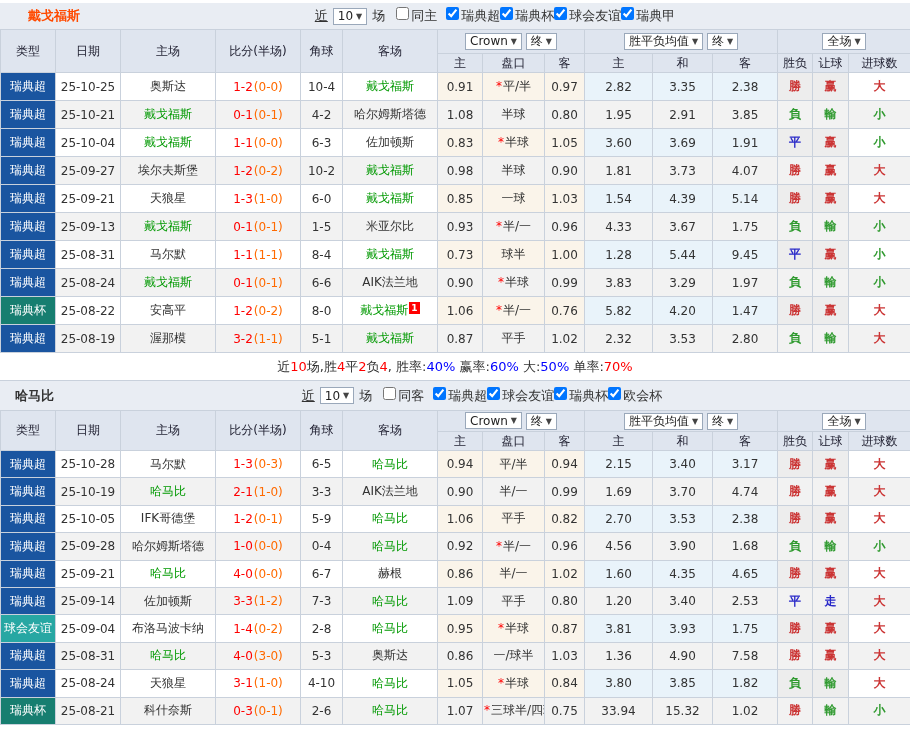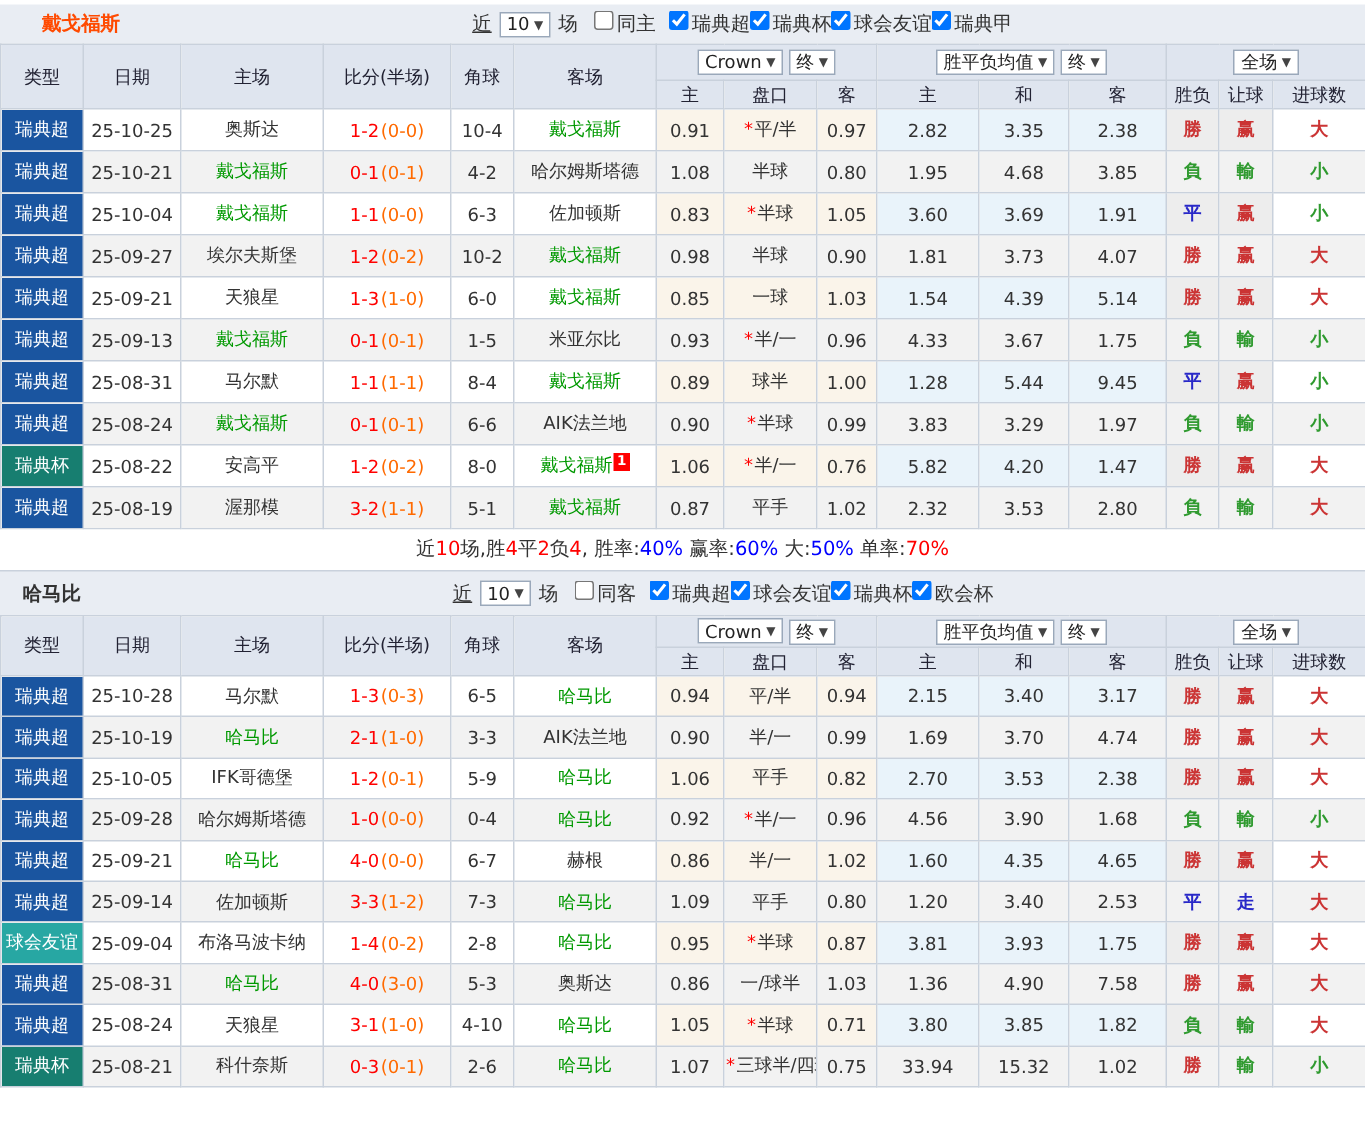--- a/index.html
+++ b/index.html
@@ -186,21 +186,21 @@
           <td class="type" style="background: rgb(26, 85, 160);">瑞典超</td>
           <td>25-10-21</td>
           <td><span class="focal">戴戈福斯</span></td>
           <td><span class="ft">0-1</span><span class="ht">(0-1)</span></td>
           <td>4-2</td>
           <td><span>哈尔姆斯塔德</span></td>
           <td class="cream">1.08</td>
           <td class="cream">半球</td>
           <td class="cream">0.80</td>
           <td class="blue">1.95</td>
-          <td class="blue">4.68</td>
+          <td class="blue">2.91</td>
           <td class="blue">3.85</td>
           <td class="gcol" style="color: rgb(47, 154, 47);">負</td>
           <td class="gcol" style="color: rgb(47, 154, 47);">輸</td>
           <td class="goals" style="color: rgb(47, 154, 47);">小</td>
         </tr>
         <tr>
           <td class="type" style="background: rgb(26, 85, 160);">瑞典超</td>
           <td>25-10-04</td>
           <td><span class="focal">戴戈福斯</span></td>
           <td><span class="ft">1-1</span><span class="ht">(0-0)</span></td>
@@ -267,21 +267,21 @@
           <td class="gcol" style="color: rgb(47, 154, 47);">輸</td>
           <td class="goals" style="color: rgb(47, 154, 47);">小</td>
         </tr>
         <tr>
           <td class="type" style="background: rgb(26, 85, 160);">瑞典超</td>
           <td>25-08-31</td>
           <td><span>马尔默</span></td>
           <td><span class="ft">1-1</span><span class="ht">(1-1)</span></td>
           <td>8-4</td>
           <td><span class="focal">戴戈福斯</span></td>
-          <td class="cream">0.89</td>
+          <td class="cream">0.73</td>
           <td class="cream">球半</td>
           <td class="cream">1.00</td>
           <td class="blue">1.28</td>
           <td class="blue">5.44</td>
           <td class="blue">9.45</td>
           <td class="gcol" style="color: rgb(40, 40, 200);">平</td>
           <td class="gcol" style="color: rgb(203, 52, 52);">赢</td>
           <td class="goals" style="color: rgb(47, 154, 47);">小</td>
         </tr>
         <tr class="alt">
@@ -578,21 +578,21 @@
         </tr>
         <tr>
           <td class="type" style="background: rgb(26, 85, 160);">瑞典超</td>
           <td>25-08-24</td>
           <td><span>天狼星</span></td>
           <td><span class="ft">3-1</span><span class="ht">(1-0)</span></td>
           <td>4-10</td>
           <td><span class="focal">哈马比</span></td>
           <td class="cream">1.05</td>
           <td class="cream"><span class="star">*</span>半球</td>
-          <td class="cream">0.71</td>
+          <td class="cream">0.84</td>
           <td class="blue">3.80</td>
           <td class="blue">3.85</td>
           <td class="blue">1.82</td>
           <td class="gcol" style="color: rgb(47, 154, 47);">負</td>
           <td class="gcol" style="color: rgb(47, 154, 47);">輸</td>
           <td class="goals" style="color: rgb(203, 52, 52);">大</td>
         </tr>
         <tr class="alt">
           <td class="type" style="background: rgb(23, 126, 112);">瑞典杯</td>
           <td>25-08-21</td>

